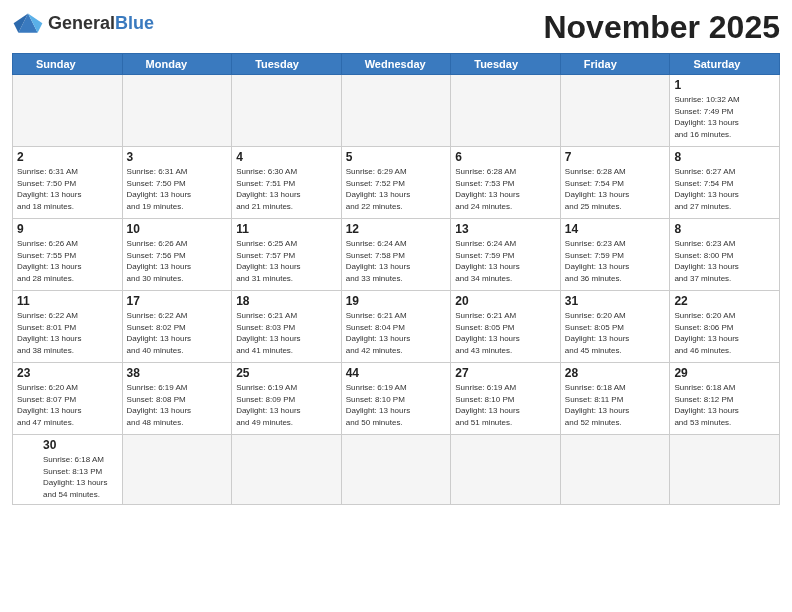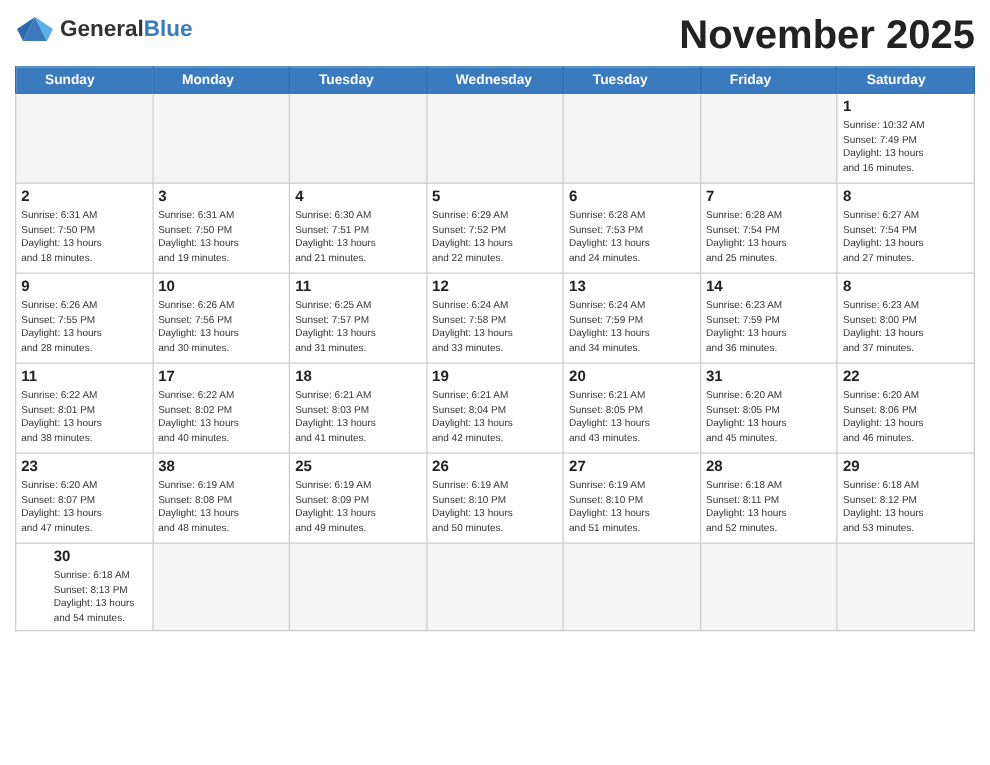--- a/index.html
+++ b/index.html
@@ -313,21 +313,21 @@
 and 48 minutes.</div>
           </td>
           <td>
             <span class="day-number">25</span>
             <div class="day-info" style="white-space: pre-wrap;">Sunrise: 6:19 AM
 Sunset: 8:09 PM
 Daylight: 13 hours
 and 49 minutes.</div>
           </td>
           <td>
-            <span class="day-number">26</span>
+            <span class="day-number">44</span>
             <div class="day-info" style="white-space: pre-wrap;">Sunrise: 6:19 AM
 Sunset: 8:10 PM
 Daylight: 13 hours
 and 50 minutes.</div>
           </td>
           <td>
             <span class="day-number">27</span>
             <div class="day-info" style="white-space: pre-wrap;">Sunrise: 6:19 AM
 Sunset: 8:10 PM
 Daylight: 13 hours

